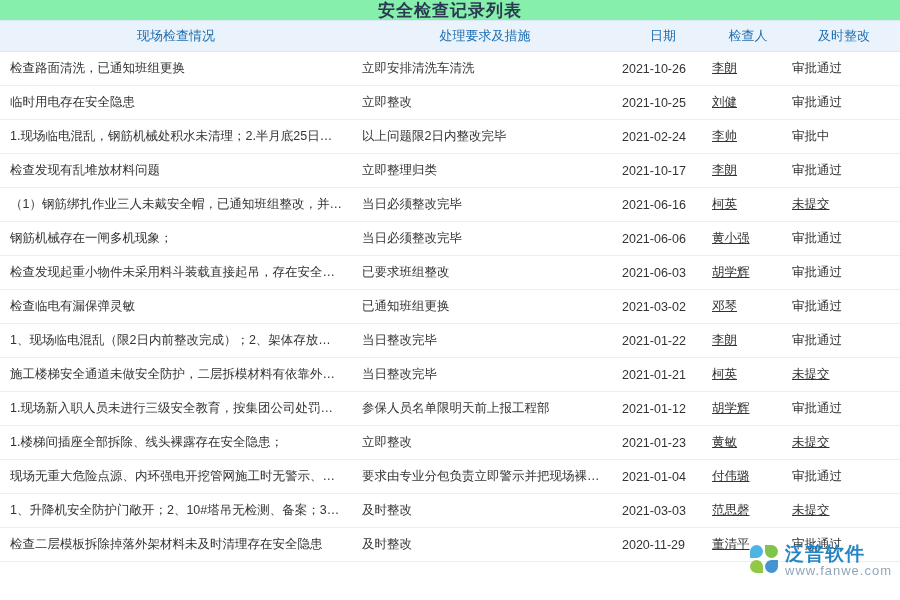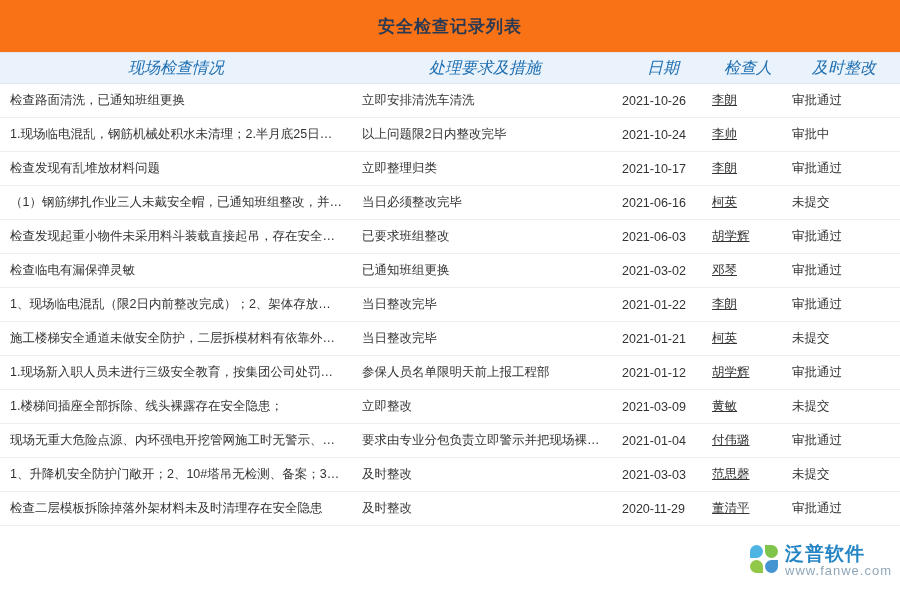--- a/index.html
+++ b/index.html
@@ -15,22 +15,22 @@
     font-size: 12px;
     color: #333333;
   }
   .page {
     position: relative;
     width: 900px;
     height: 600px;
     box-sizing: border-box;
   }
   .title-bar {
-    height: 52px;
-    background: #f97316;
+    height: 20px;
+    background: #86efac;
     display: flex;
     align-items: center;
     justify-content: center;
   }
   .title-bar .title {
     font-size: 17px;
     font-weight: bold;
     color: #2b3a52;
     letter-spacing: 1px;
   }
@@ -42,28 +42,27 @@
   table.grid col.c0 { width: 352px; }
   table.grid col.c1 { width: 266px; }
   table.grid col.c2 { width: 90px; }
   table.grid col.c3 { width: 80px; }
   table.grid col.c4 { width: 112px; }
 
   table.grid thead th {
     background: #eaf3fb;
     color: #1f6fb2;
     font-weight: normal;
-    font-size: 16px;
+    font-size: 13px;
     height: 30px;
     border: 1px solid #dbe8f3;
     border-left: none;
     border-right: none;
     text-align: center;
     padding: 0;
-    font-style: italic;
   }
   table.grid thead th.first {
     text-align: center;
   }
   table.grid tbody td {
     height: 33px;
     border-bottom: 1px solid #eeeeee;
     padding: 0 10px;
     font-size: 12.5px;
     color: #333333;
@@ -84,20 +83,21 @@
     text-decoration: underline;
   }
   .status-pass {
     color: #3aab63;
   }
   .status-pending {
     color: #e6a117;
   }
   .status-unsubmitted {
     color: #e8643c;
+    text-decoration: underline;
   }
   
   .watermark {
     position: absolute;
     right: 8px;
     bottom: 22px;
     display: flex;
     opacity: 0.95;
     pointer-events: none;
   }
@@ -160,41 +160,55 @@
     </thead>
     <tbody id="table-body">
         <tr>
           <td>检查路面清洗，已通知班组更换</td>
           <td>立即安排清洗车清洗</td>
           <td class="center date">2021-10-26</td>
           <td class="center person">李朗</td>
           <td class="center status-pass">审批通过</td>
         </tr>
         <tr>
+          <td>临时用电存在安全隐患</td>
+          <td>立即整改</td>
+          <td class="center date">2021-10-25</td>
+          <td class="center person">刘健</td>
+          <td class="center status-pass">审批通过</td>
+        </tr>
+        <tr>
           <td>1.现场临电混乱，钢筋机械处积水未清理；2.半月底25日前完成…</td>
           <td>以上问题限2日内整改完毕</td>
-          <td class="center date">2021-10-24</td>
+          <td class="center date">2021-02-24</td>
           <td class="center person">李帅</td>
           <td class="center status-pending">审批中</td>
         </tr>
         <tr>
           <td>检查发现有乱堆放材料问题</td>
           <td>立即整理归类</td>
           <td class="center date">2021-10-17</td>
           <td class="center person">李朗</td>
           <td class="center status-pass">审批通过</td>
         </tr>
         <tr>
           <td>（1）钢筋绑扎作业三人未戴安全帽，已通知班组整改，并对该…</td>
           <td>当日必须整改完毕</td>
           <td class="center date">2021-06-16</td>
           <td class="center person">柯英</td>
           <td class="center status-unsubmitted">未提交</td>
         </tr>
         <tr>
+          <td>钢筋机械存在一闸多机现象；</td>
+          <td>当日必须整改完毕</td>
+          <td class="center date">2021-06-06</td>
+          <td class="center person">黄小强</td>
+          <td class="center status-pass">审批通过</td>
+        </tr>
+        <tr>
           <td>检查发现起重小物件未采用料斗装载直接起吊，存在安全隐患</td>
           <td>已要求班组整改</td>
           <td class="center date">2021-06-03</td>
           <td class="center person">胡学辉</td>
           <td class="center status-pass">审批通过</td>
         </tr>
         <tr>
           <td>检查临电有漏保弹灵敏</td>
           <td>已通知班组更换</td>
           <td class="center date">2021-03-02</td>
@@ -218,21 +232,21 @@
         <tr>
           <td>1.现场新入职人员未进行三级安全教育，按集团公司处罚条例，…</td>
           <td>参保人员名单限明天前上报工程部</td>
           <td class="center date">2021-01-12</td>
           <td class="center person">胡学辉</td>
           <td class="center status-pass">审批通过</td>
         </tr>
         <tr>
           <td>1.楼梯间插座全部拆除、线头裸露存在安全隐患；</td>
           <td>立即整改</td>
-          <td class="center date">2021-03-09</td>
+          <td class="center date">2021-01-23</td>
           <td class="center person">黄敏</td>
           <td class="center status-unsubmitted">未提交</td>
         </tr>
         <tr>
           <td>现场无重大危险点源、内环强电开挖管网施工时无警示、裸土未…</td>
           <td>要求由专业分包负责立即警示并把现场裸土全…</td>
           <td class="center date">2021-01-04</td>
           <td class="center person">付伟璐</td>
           <td class="center status-pass">审批通过</td>
         </tr>

